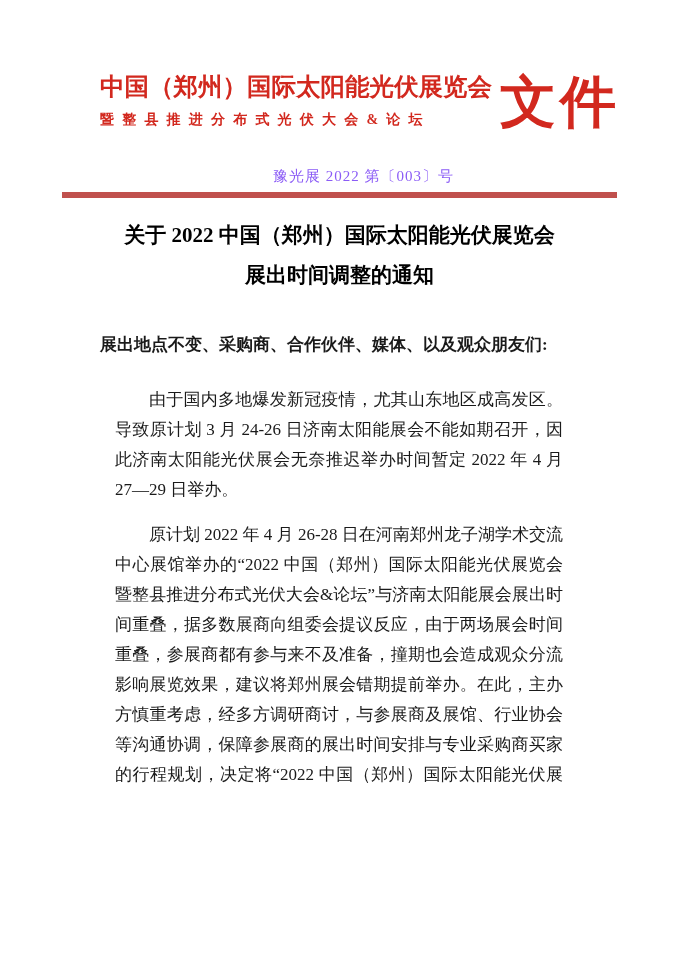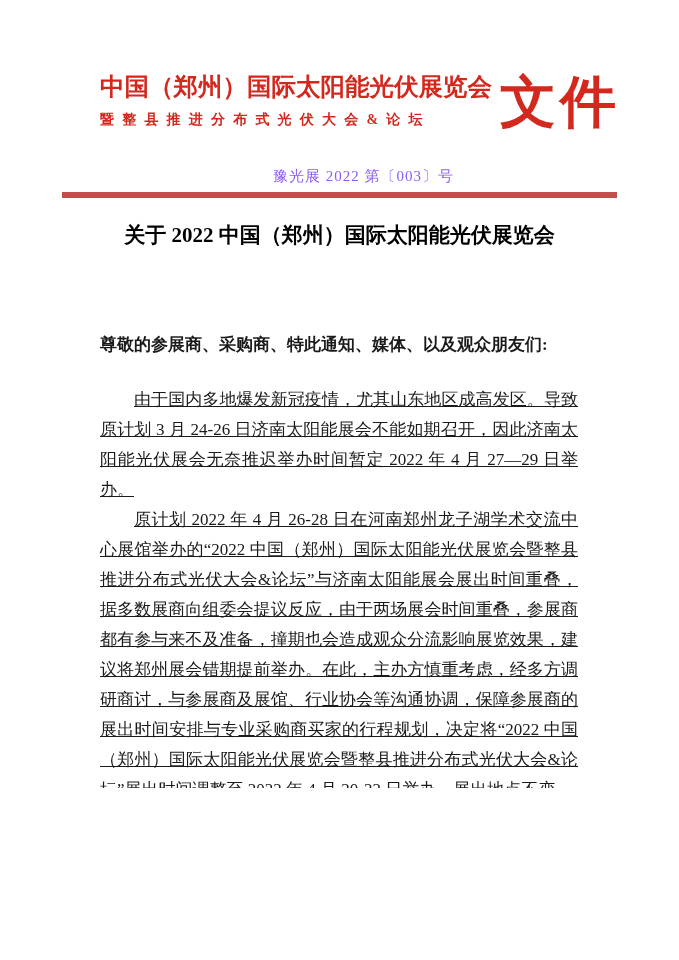--- a/index.html
+++ b/index.html
@@ -103,23 +103,22 @@
     line-height: 30px;
     text-align: justify;
     color: #1a1a1a;
   }
   .salutation {
     margin: 0 0 25px 0;
     font-weight: 700;
     text-align: left;
   }
   .paragraph {
-    margin: 0;
+    margin: 15px;
     text-indent: 2em;
-    text-decoration: underline;
   }
   .closing {
     margin: 35px 0 0 0;
     text-indent: 2em;
     text-align: center;
   }
 </style>
 </head>
 <body>
 
@@ -132,22 +131,23 @@
     </div>
     <div class="doc-mark">文件</div>
   </div>
 
   <div class="doc-number">豫光展 2022 第〔003〕号</div>
 
   <div class="red-line"></div>
 
   <h1 class="title">
     <span class="title-line">关于 2022 中国（郑州）国际太阳能光伏展览会</span>
+    <span class="title-line">展出时间调整的通知</span>
   </h1>
 
   <div class="body-text">
-    <p class="salutation">尊敬的参展商、采购商、特此通知、媒体、以及观众朋友们:</p>
+    <p class="salutation">展出地点不变、采购商、合作伙伴、媒体、以及观众朋友们:</p>
     <p class="paragraph">由于国内多地爆发新冠疫情，尤其山东地区成高发区。导致原计划 3 月 24-26 日济南太阳能展会不能如期召开，因此济南太阳能光伏展会无奈推迟举办时间暂定 2022 年 4 月 27—29 日举办。</p>
     <p class="paragraph">原计划 2022 年 4 月 26-28 日在河南郑州龙子湖学术交流中心展馆举办的“2022 中国（郑州）国际太阳能光伏展览会暨整县推进分布式光伏大会&amp;论坛”与济南太阳能展会展出时间重叠，据多数展商向组委会提议反应，由于两场展会时间重叠，参展商都有参与来不及准备，撞期也会造成观众分流影响展览效果，建议将郑州展会错期提前举办。在此，主办方慎重考虑，经多方调研商讨，与参展商及展馆、行业协会等沟通协调，保障参展商的展出时间安排与专业采购商买家的行程规划，决定将“2022 中国（郑州）国际太阳能光伏展览会暨整县推进分布式光伏大会&amp;论坛”展出时间调整至 2022 年 4 月 20-22 日举办，展出地点不变。</p>
     <p class="closing">特此通知:</p>
   </div>
 
 </div>
 
 </body></html>

